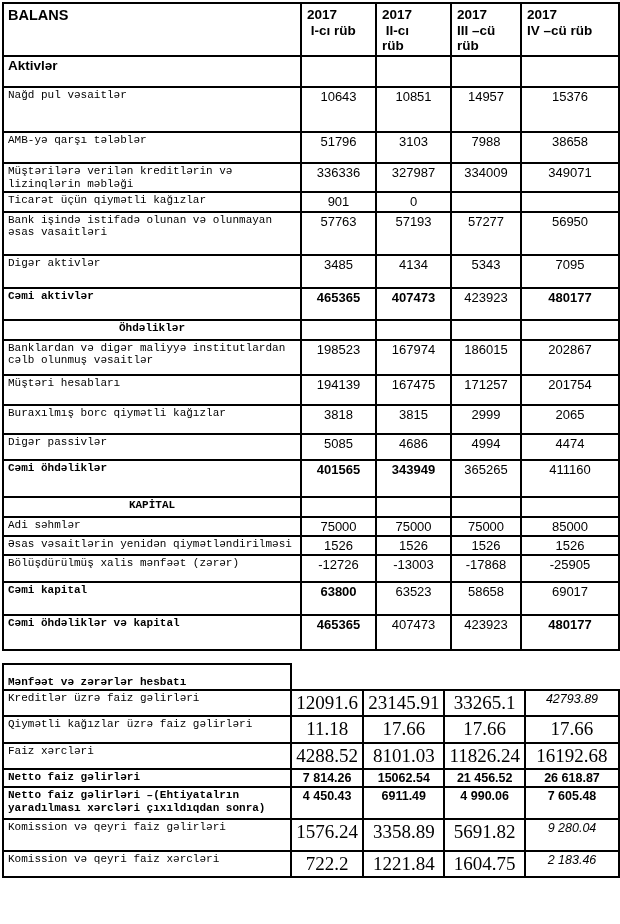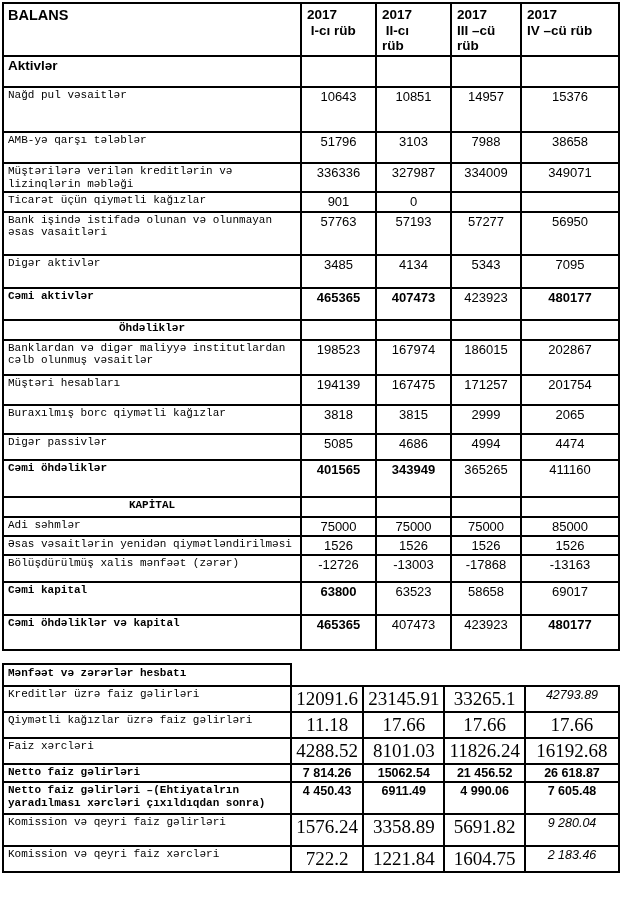--- a/index.html
+++ b/index.html
@@ -59,21 +59,21 @@
   }
   .title { font-size: 14.5px; padding-top: 3px; }
   .colhead {
     white-space: pre-wrap;
     text-align: left;
     padding-left: 5px;
     padding-top: 3px;
   }
   .t2title {
     font-weight: bold;
-    padding-top: 2px;
+    padding-top: 11px;
   }
 </style>
 </head>
 <body>
 
 <div class="page">
 
   <table class="t1">
     <colgroup>
       <col style="width:298px">
@@ -213,21 +213,21 @@
           <td class="num">1526</td>
           <td class="num">1526</td>
           <td class="num">1526</td>
           <td class="num">1526</td>
         </tr>
         <tr style="height: 27px;">
           <td class="lbl">Bölüşdürülmüş xalis mənfəət (zərər)</td>
           <td class="num">-12726</td>
           <td class="num">-13003</td>
           <td class="num">-17868</td>
-          <td class="num">-13163</td>
+          <td class="num">-25905</td>
         </tr>
         <tr style="height: 33px;">
           <td class="lbl b">Cəmi kapital</td>
           <td class="num b">63800</td>
           <td class="num">63523</td>
           <td class="num">58658</td>
           <td class="num">69017</td>
         </tr>
         <tr style="height: 35px;">
           <td class="lbl b">Cəmi öhdəliklər və kapital</td>

